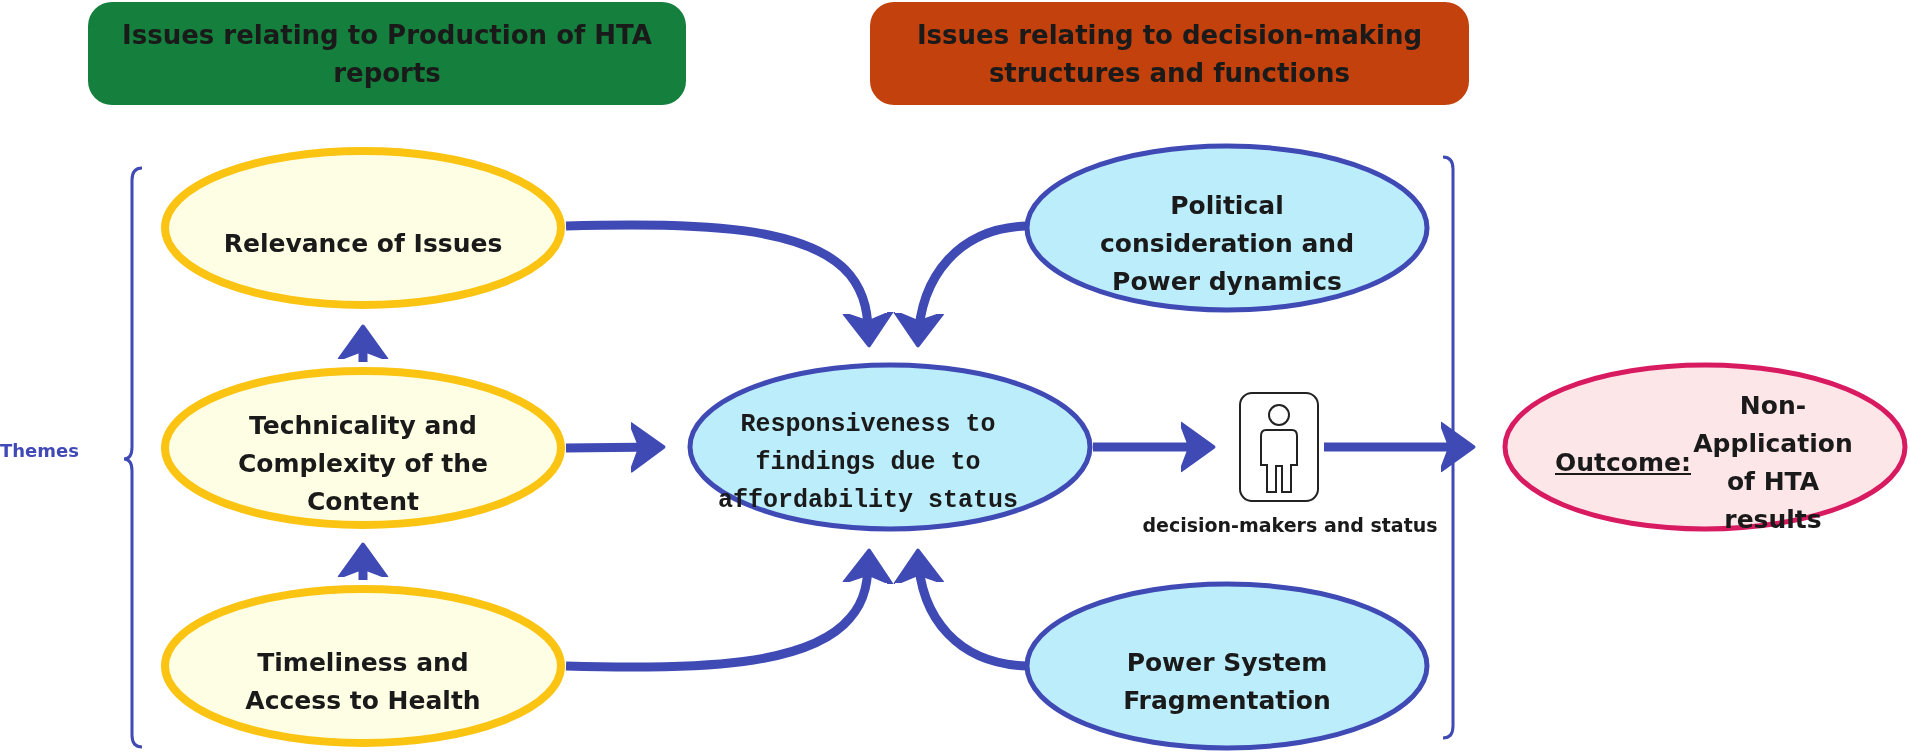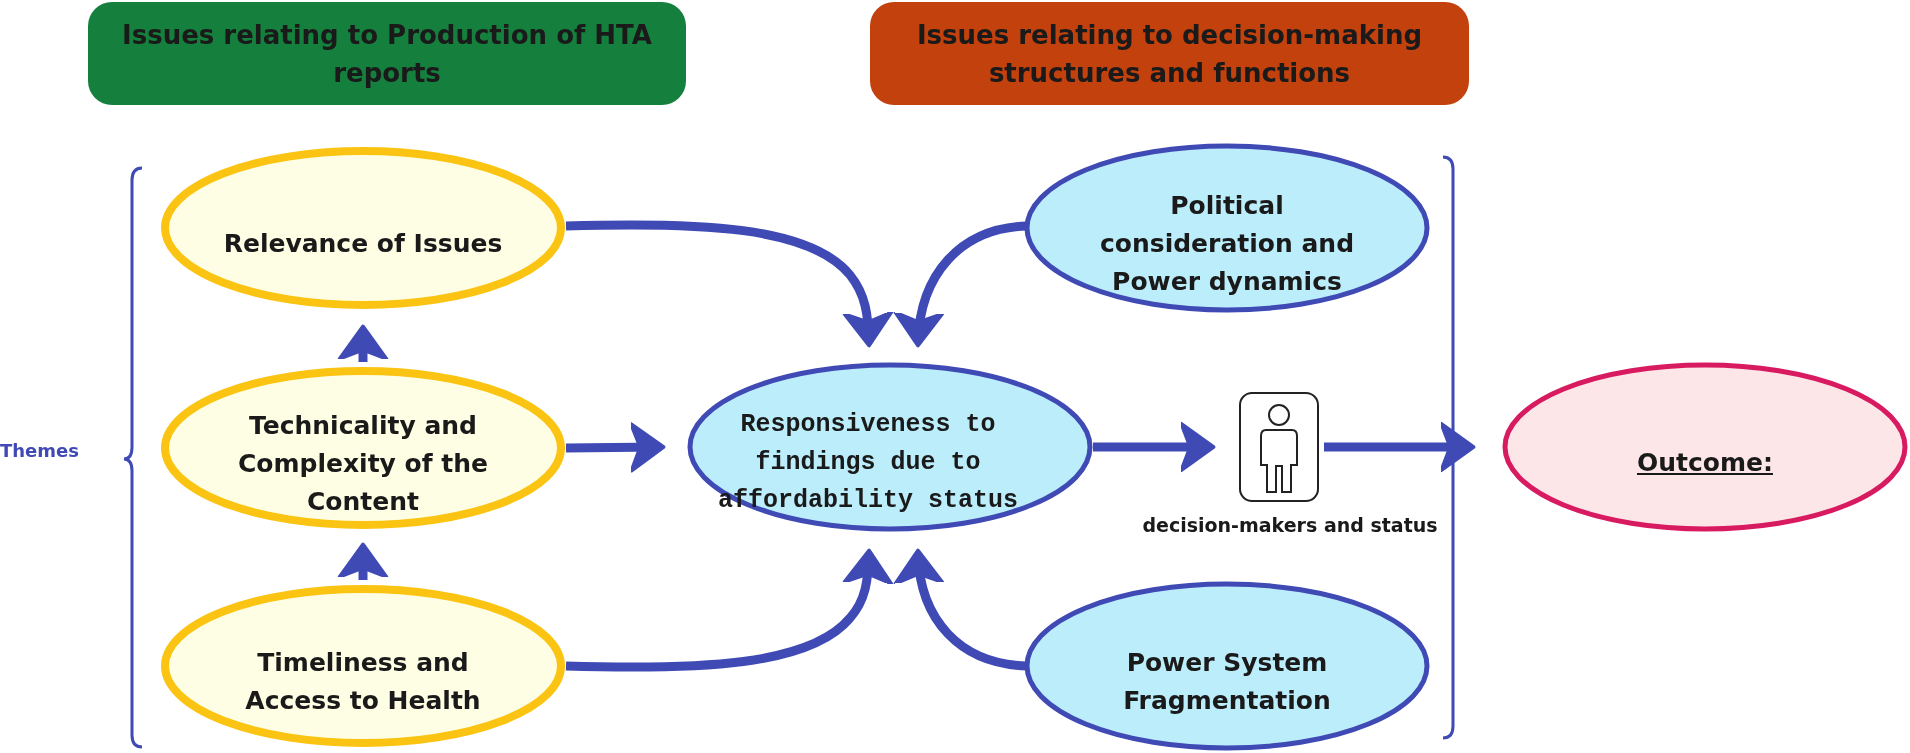--- a/index.html
+++ b/index.html
@@ -68,15 +68,16 @@
 <div class="themes">Themes</div>
 
 <div class="node-label" style="left:195px;top:170px;width:336px;height:116px;">Relevance of Issues</div>
 <div class="node-label" style="left:195px;top:390px;width:336px;height:116px;">Technicality and Complexity of the Content</div>
 <div class="node-label" style="left:215px;top:608px;width:296px;height:116px;">Timeliness and Access to Health</div>
 <div class="node-label" style="left:713px;top:389px;width:310px;height:116px;font-family:Liberation Mono, monospace;">Responsiveness to findings due to affordability status</div>
 <div class="node-label" style="left:1077px;top:170px;width:300px;height:116px;">Political consideration and Power dynamics</div>
 <div class="node-label" style="left:1097px;top:608px;width:260px;height:116px;">Power System Fragmentation</div>
 <div class="node-label" style="left:1555px;top:389px;width:300px;height:116px;">
   <span class="outcome-title">Outcome:</span>
+  <span>Non-Application of HTA results</span>
 </div>
 
 <div class="caption">decision-makers and status</div>
 
 </body></html>

